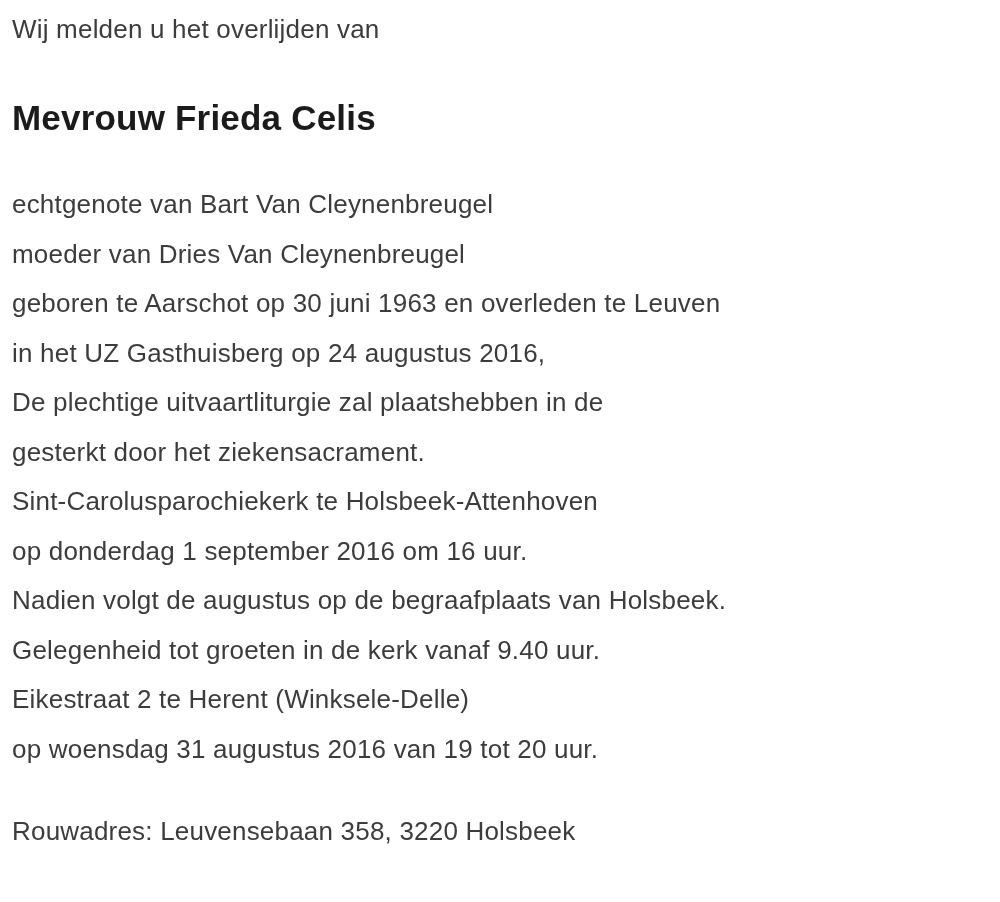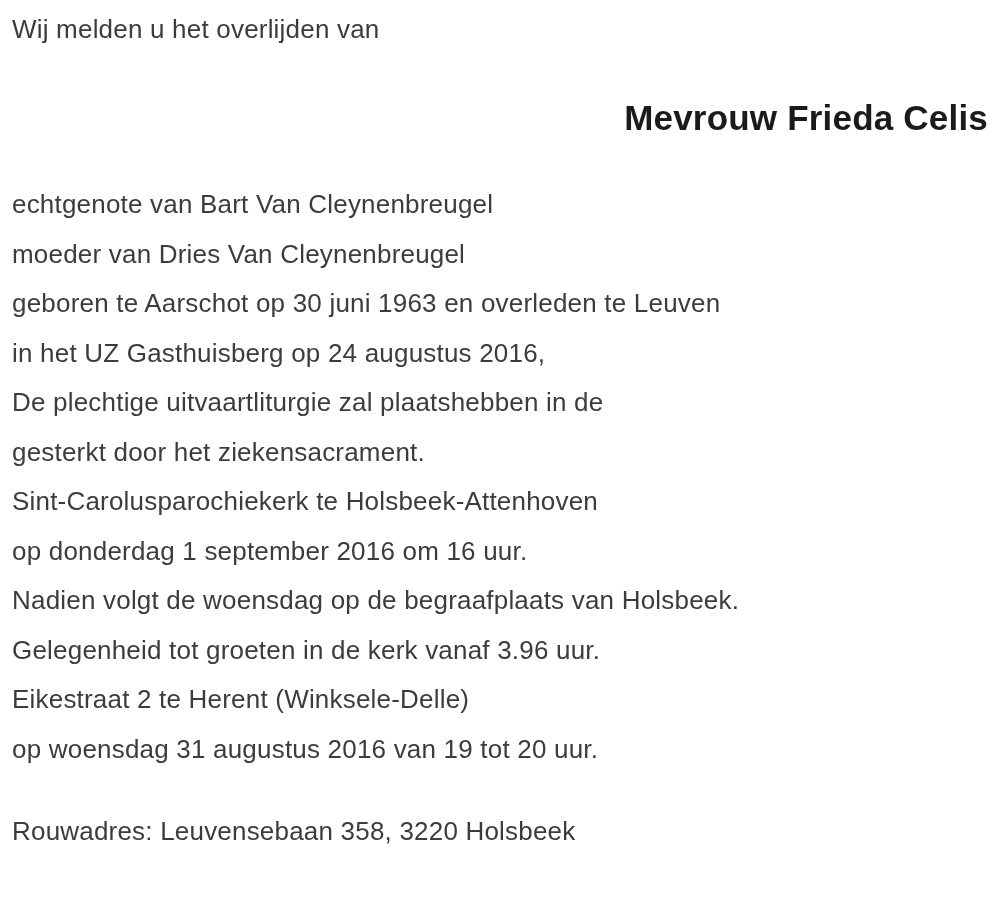--- a/index.html
+++ b/index.html
@@ -28,21 +28,20 @@
     margin: 0;
     letter-spacing: 0.2px;
   }
   .title {
     font-size: 35px;
     line-height: 40px;
     font-weight: 700;
     color: #1b1b1b;
     margin: 52px 0 0 0;
     letter-spacing: 0.2px;
-    text-align: right;
   }
   .body-block {
     margin-top: 42px;
   }
   .line {
     font-size: 26px;
     line-height: 49.5px;
     font-weight: 400;
     color: #3c3c3c;
     letter-spacing: 0.2px;
@@ -69,21 +68,21 @@
 
   <div class="body-block">
     <div class="line">echtgenote van Bart Van Cleynenbreugel</div>
     <div class="line">moeder van Dries Van Cleynenbreugel</div>
     <div class="line">geboren te Aarschot op 30 juni 1963 en overleden te Leuven</div>
     <div class="line">in het UZ Gasthuisberg op 24 augustus 2016,</div>
     <div class="line">De plechtige uitvaartliturgie zal plaatshebben in de</div>
     <div class="line">gesterkt door het ziekensacrament.</div>
     <div class="line">Sint-Carolusparochiekerk te Holsbeek-Attenhoven</div>
     <div class="line">op donderdag 1 september 2016 om 16 uur.</div>
-    <div class="line">Nadien volgt de woensdag op de begraafplaats van Holsbeek.</div>
-    <div class="line">Gelegenheid tot groeten in de kerk vanaf 3.96 uur.</div>
+    <div class="line">Nadien volgt de augustus op de begraafplaats van Holsbeek.</div>
+    <div class="line">Gelegenheid tot groeten in de kerk vanaf 9.40 uur.</div>
     <div class="line">Eikestraat 2 te Herent (Winksele-Delle)</div>
     <div class="line">op woensdag 31 augustus 2016 van 19 tot 20 uur.</div>
   </div>
 
   <div class="address">Rouwadres: Leuvensebaan 358, 3220 Holsbeek</div>
 
 </div>
 
 </body></html>

